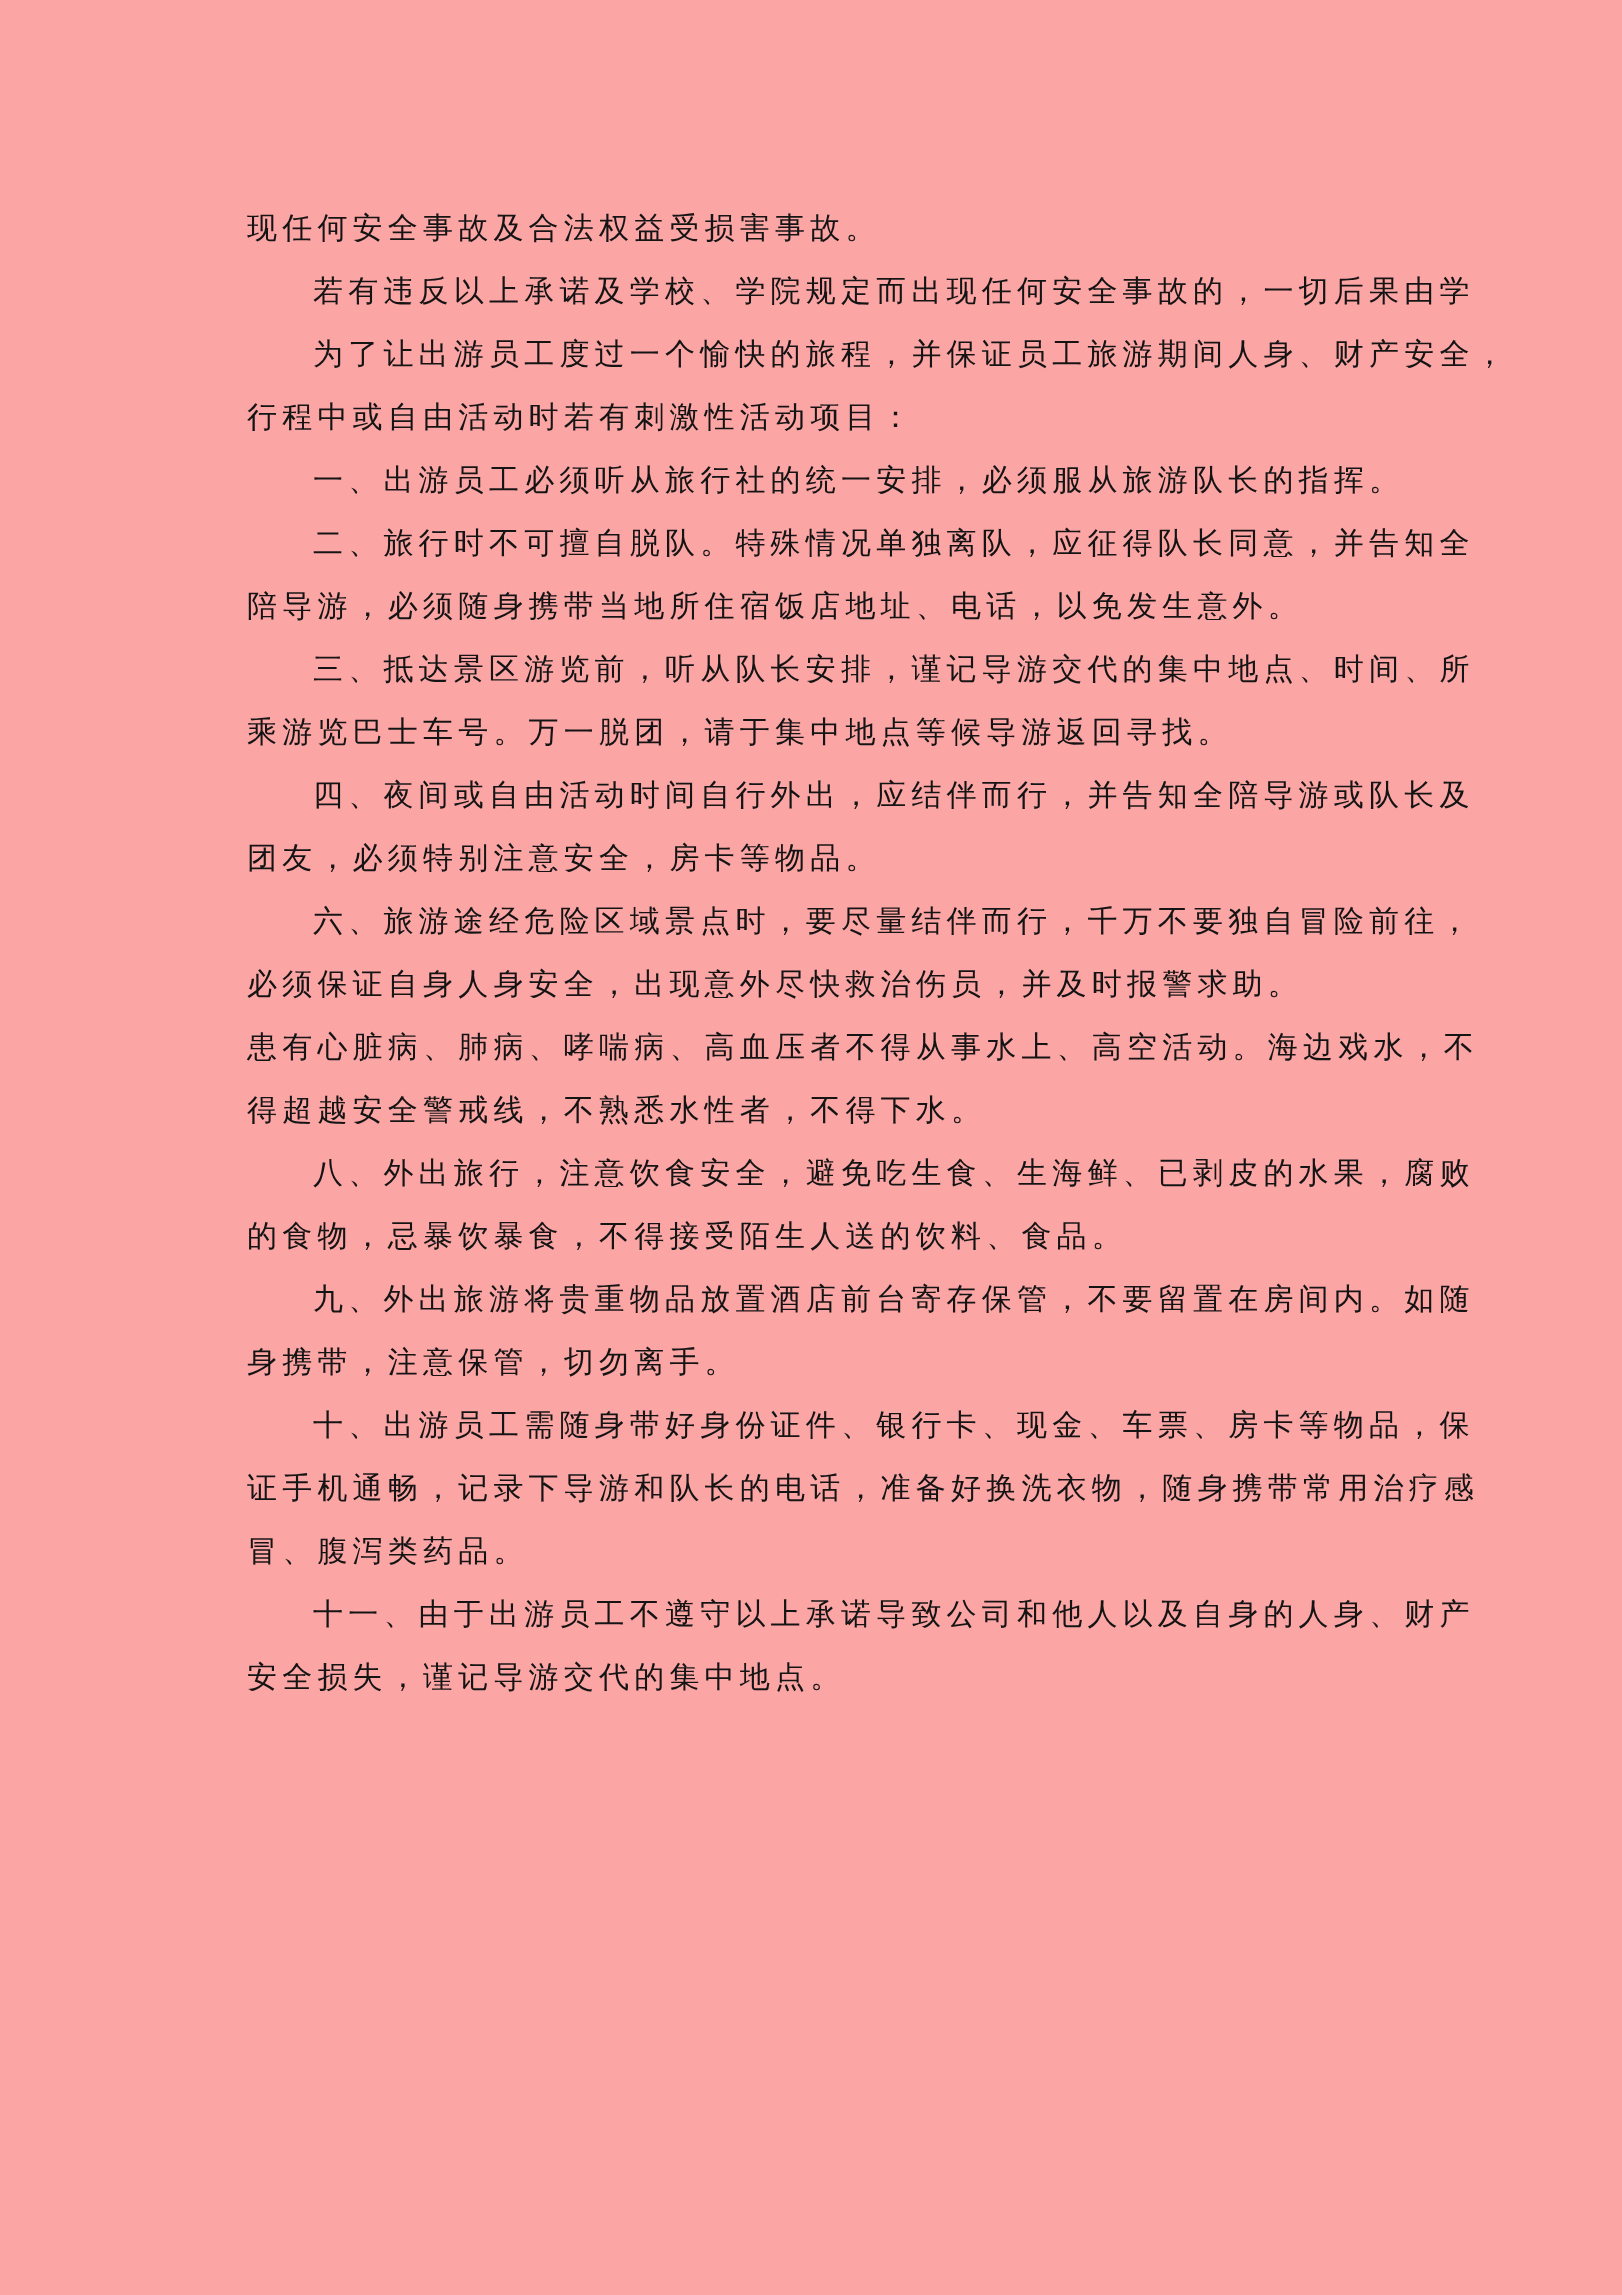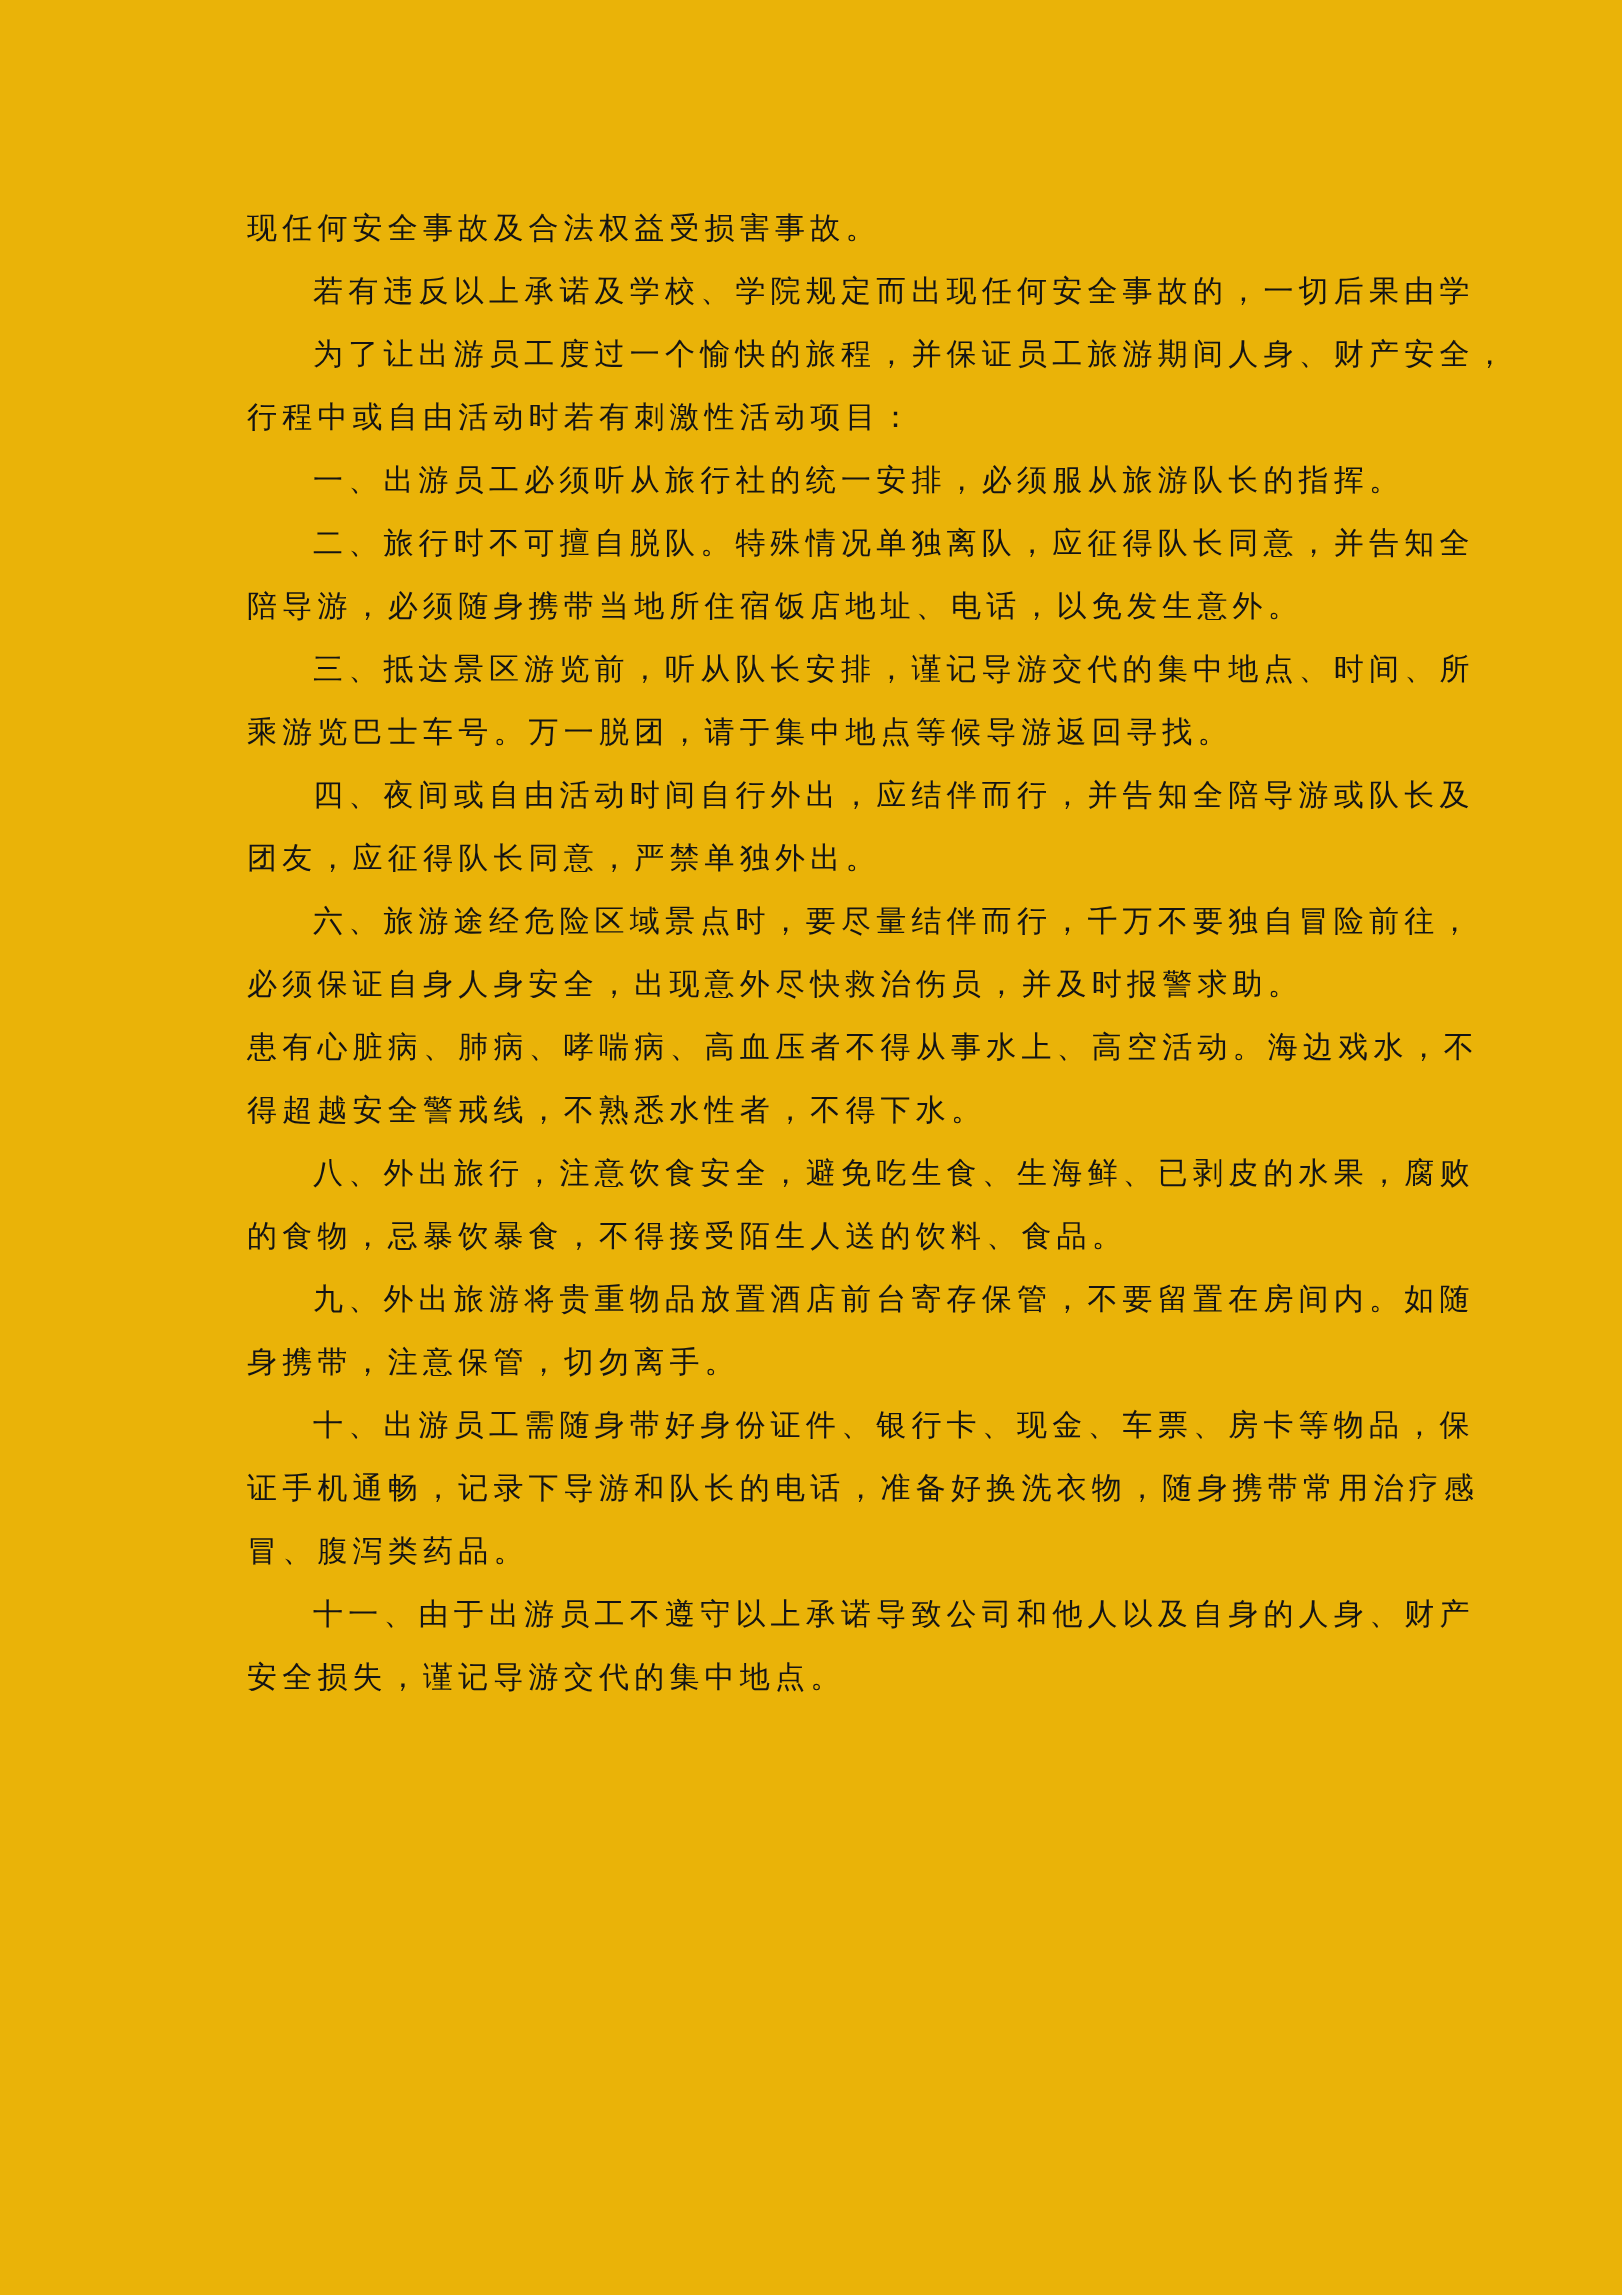--- a/index.html
+++ b/index.html
@@ -4,21 +4,21 @@
 <style>
   html, body {
     margin: 0;
     padding: 0;
     background: #ffffff;
   }
   .page {
     position: relative;
     width: 1623px;
     height: 2295px;
-    background: #eab308;
+    background: #fca5a5;
     overflow: hidden;
     font-family: "Liberation Serif", "DejaVu Serif", serif;
     color: #141414;
   }
   .doc-body {
     position: absolute;
     top: 196px;
     left: 247px;
     right: 118px;
   }
@@ -41,21 +41,21 @@
       <div class="line">现任何安全事故及合法权益受损害事故。</div>
       <div class="line indent">若有违反以上承诺及学校、学院规定而出现任何安全事故的，一切后果由学</div>
       <div class="line indent">为了让出游员工度过一个愉快的旅程，并保证员工旅游期间人身、财产安全，</div>
       <div class="line">行程中或自由活动时若有刺激性活动项目：</div>
       <div class="line indent">一、出游员工必须听从旅行社的统一安排，必须服从旅游队长的指挥。</div>
       <div class="line indent">二、旅行时不可擅自脱队。特殊情况单独离队，应征得队长同意，并告知全</div>
       <div class="line">陪导游，必须随身携带当地所住宿饭店地址、电话，以免发生意外。</div>
       <div class="line indent">三、抵达景区游览前，听从队长安排，谨记导游交代的集中地点、时间、所</div>
       <div class="line">乘游览巴士车号。万一脱团，请于集中地点等候导游返回寻找。</div>
       <div class="line indent">四、夜间或自由活动时间自行外出，应结伴而行，并告知全陪导游或队长及</div>
-      <div class="line">团友，应征得队长同意，严禁单独外出。</div>
+      <div class="line">团友，必须特别注意安全，房卡等物品。</div>
       <div class="line indent">六、旅游途经危险区域景点时，要尽量结伴而行，千万不要独自冒险前往，</div>
       <div class="line">必须保证自身人身安全，出现意外尽快救治伤员，并及时报警求助。</div>
       <div class="line">患有心脏病、肺病、哮喘病、高血压者不得从事水上、高空活动。海边戏水，不</div>
       <div class="line">得超越安全警戒线，不熟悉水性者，不得下水。</div>
       <div class="line indent">八、外出旅行，注意饮食安全，避免吃生食、生海鲜、已剥皮的水果，腐败</div>
       <div class="line">的食物，忌暴饮暴食，不得接受陌生人送的饮料、食品。</div>
       <div class="line indent">九、外出旅游将贵重物品放置酒店前台寄存保管，不要留置在房间内。如随</div>
       <div class="line">身携带，注意保管，切勿离手。</div>
       <div class="line indent">十、出游员工需随身带好身份证件、银行卡、现金、车票、房卡等物品，保</div>
       <div class="line">证手机通畅，记录下导游和队长的电话，准备好换洗衣物，随身携带常用治疗感</div>

